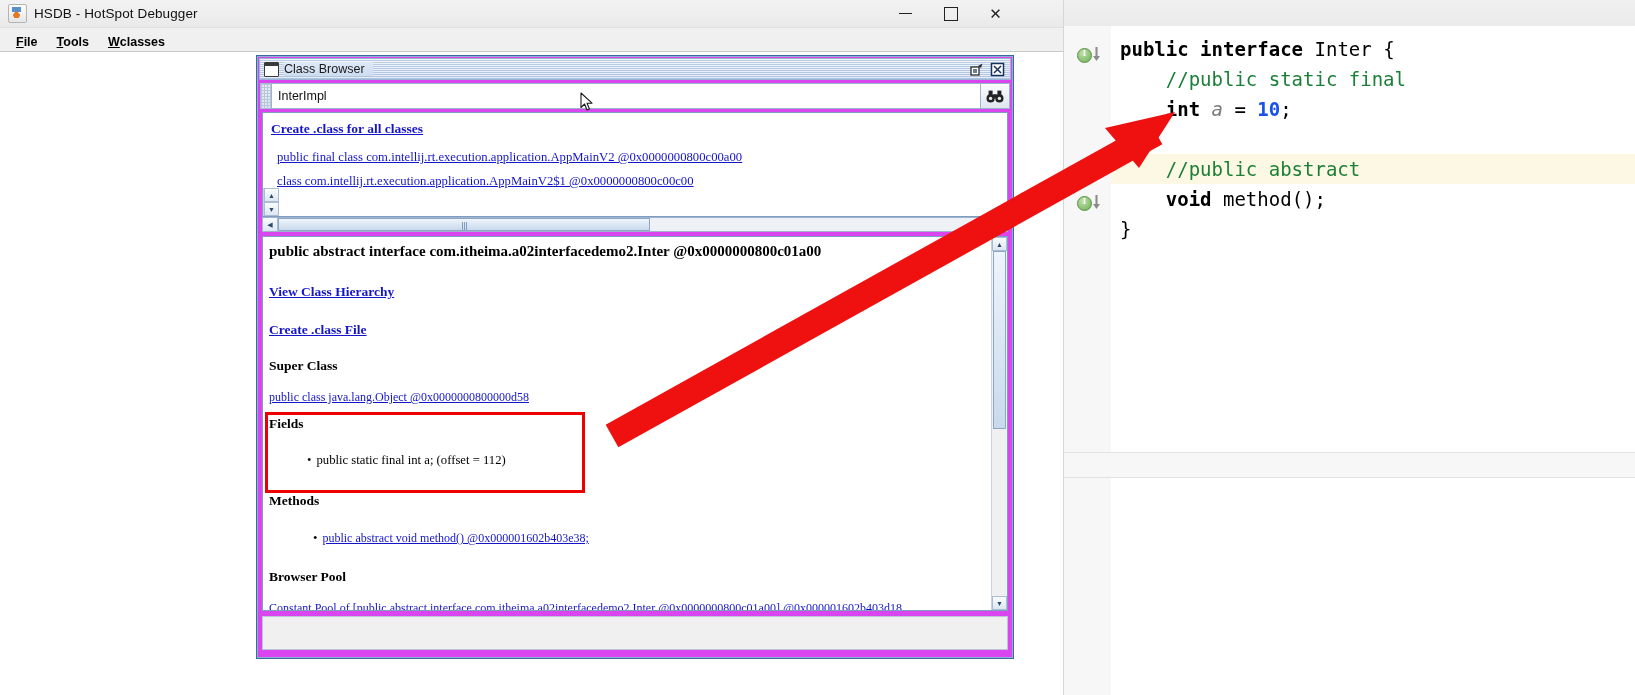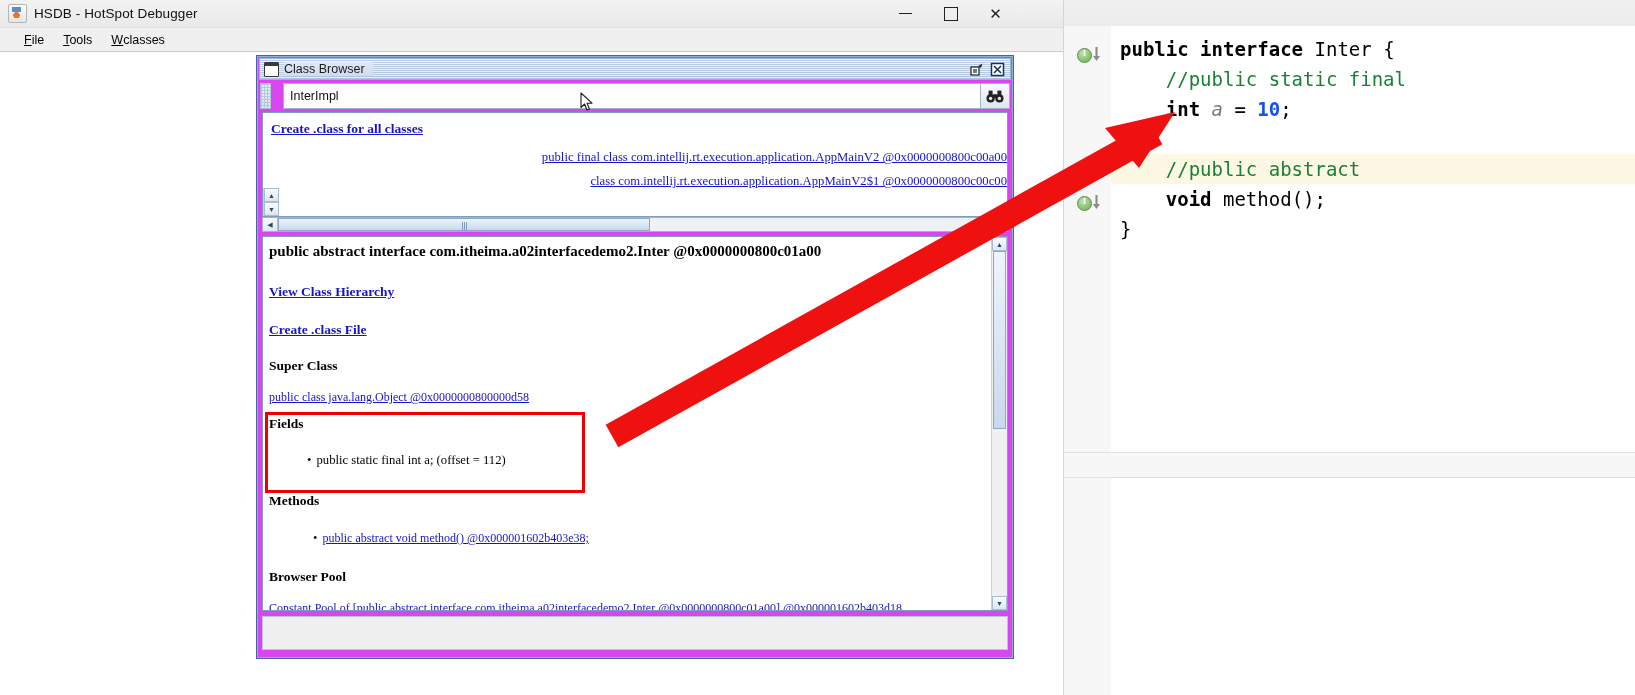--- a/index.html
+++ b/index.html
@@ -46,21 +46,21 @@
   }
   #btn-min { right: 135px; }
   #btn-max { right: 90px; }
   #btn-close { right: 45px; }
   .wbtn .glyph-min { display:block; width: 13px; height: 1.5px; background: #222; }
   .wbtn .glyph-max { display:block; width: 12px; height: 12px; border: 1.5px solid #222; }
 
   #hsdb-menubar {
     height: 23px; background: #f0f0f0;
     border-bottom: 1px solid #dcdcdc;
-    display: flex; align-items: center; padding-left: 16px; gap: 3px;
+    display: flex; align-items: flex-end; padding-left: 8px; gap: 3px; font-weight: bold;
   }
   .menu-item {
     font-size: 12.5px; color: #000; padding: 2px 8px;
   }
   .menu-item .mnemonic { text-decoration: underline; }
   #hsdb-desktop {
     position: absolute; left: 0; top: 51px; right: 0; bottom: 0;
     background: #ffffff;
     border-top: 1px solid #c9c9c9;
   }
@@ -117,21 +117,20 @@
     border: 1px solid #a9bcd4; border-right: none; box-sizing: border-box;
   }
   #cb-search-input {
     flex: 1 1 auto;
     background: #ffffff;
     border: 1px solid #9eb3cc;
     font-size: 12.5px; color: #111;
     padding: 0 0 0 6px;
     display: flex; align-items: center;
     box-sizing: border-box;
-    margin-left: 12px;
   }
   #cb-search-btn {
     width: 29px;
     background: linear-gradient(to bottom,#fbfcfe,#dfe6ef);
     border: 1px solid #9eb3cc; border-left: none;
     display: flex; align-items: center; justify-content: center;
     box-sizing: border-box;
   }
 
   
@@ -147,21 +146,21 @@
     flex: 1 1 auto; padding: 8px 0 0 8px; overflow: hidden;
     font-family: "Liberation Serif", serif;
   }
   .cb-link {
     color: #1515c8; text-decoration: underline;
     display: inline-block;
   }
   #cb-list-header {
     font-size: 13.5px; font-weight: bold; margin-bottom: 13px;
   }
-  .cb-class-row { font-size: 12.7px; margin-bottom: 9px; padding-left: 6px; text-align: right; }
+  .cb-class-row { font-size: 12.7px; margin-bottom: 9px; padding-left: 6px; }
   #cb-list-vscroll {
     width: 15px; flex: 0 0 auto;
     background: #f0f0f0; border-left: 1px solid #c8d2de;
     display: flex; flex-direction: column; justify-content: space-between;
   }
   .sb-arrow {
     height: 14px; background: linear-gradient(to bottom,#fafcfe,#dde6f1);
     border: 1px solid #a8bcd4; box-sizing: border-box;
     display: flex; align-items: center; justify-content: center;
     font-size: 7px; color: #30496a;

